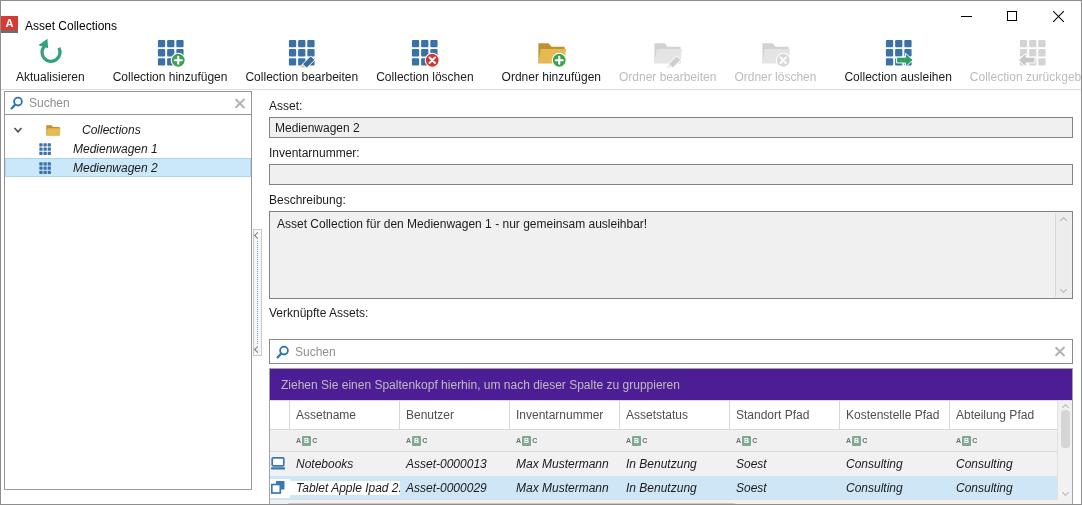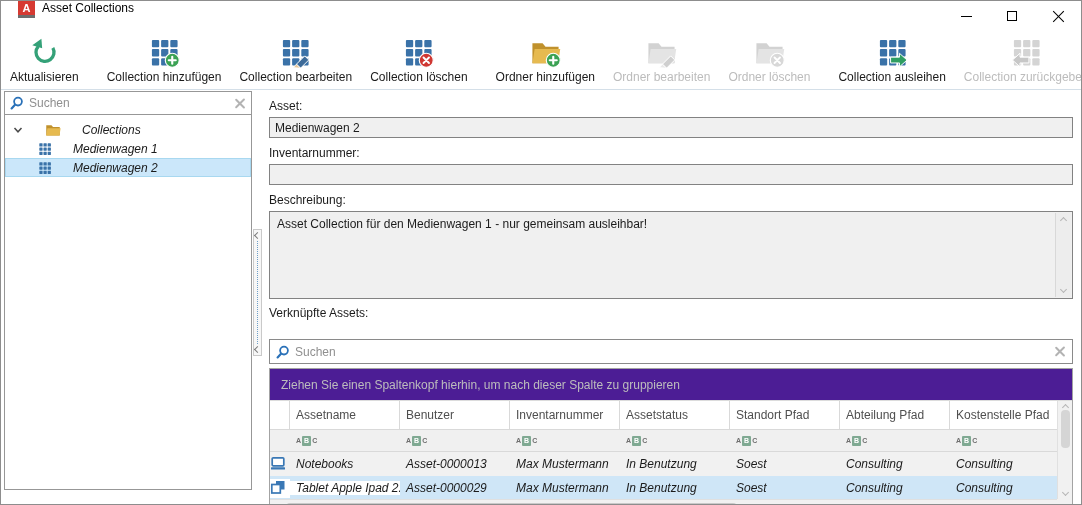--- a/index.html
+++ b/index.html
@@ -3,41 +3,41 @@
 <meta charset="utf-8">
 <style>
   * { box-sizing: border-box; margin: 0; padding: 0; }
   html,body { background:#e8e8e8; }
   body { font-family:"Liberation Sans", sans-serif; font-size:12px; color:#1b1b1b; }
 
   .window { position:relative; width:1082px; height:505px; background:#fff;
             border:1px solid #8d8d8d; overflow:hidden; }
 
   
-  .titlebar { position:absolute; top:0; left:9px; right:0; height:32px;
-              display:flex; align-items:flex-start; padding-left:8px; background:#fff; }
+  .titlebar { position:absolute; top:0; left:0; right:0; height:32px;
+              display:flex; align-items:flex-end; padding-left:0; background:#fff; }
   .app-icon { position:relative; width:17px; height:17px; margin-right:7px;
               background:#6d6d6d; }
   .app-icon::before { content:"A"; position:absolute; top:0; left:0; right:0; height:14px;
               background:#d63a32; color:#fff; font-weight:bold; font-size:11px;
               line-height:14px; text-align:center; }
   .title-text { font-size:12px; color:#000; }
   .win-controls { margin-left:auto; display:flex; height:32px; }
   .win-btn { width:46px; height:30px; display:flex; align-items:center; justify-content:center; }
   .glyph-min { width:11px; height:1px; background:#000; }
   .glyph-max { width:10px; height:10px; border:1px solid #000; }
   .glyph-close { position:relative; width:12px; height:12px; }
   .glyph-close::before, .glyph-close::after { content:""; position:absolute; left:5.5px; top:-1px;
               width:1px; height:15px; background:#000; }
   .glyph-close::before { transform:rotate(45deg); }
   .glyph-close::after  { transform:rotate(-45deg); }
 
   
   .toolbar { position:absolute; top:32px; left:0; right:0; height:57px; background:#fff;
-             border-bottom:1px solid #d4dfe8; display:flex; align-items:stretch; padding:0 0; }
+             border-bottom:1px solid #d4dfe8; display:flex; align-items:stretch; padding:0 6px; }
   .tb-item { display:flex; flex-direction:column; align-items:center; justify-content:space-between;
              padding:4px 9px 5px; cursor:default; }
   .tb-item .tbicon { width:31px; height:31px; flex:0 0 auto; }
   .tb-label { font-size:12px; white-space:nowrap; color:#1b1b1b; }
   .tb-item.disabled .tb-label { color:#bcbcbc; }
   .tb-sep { width:1px; background:#d9d9d9; margin:4px 5px; }
   .icon-blue { color:#3a72a8; }
   .icon-gray { color:#d4d4d4; }
 
   
@@ -353,22 +353,22 @@
 
       <div class="grid-table">
 
         <div class="grow hrow">
           <div class="hcell ind"></div>
           <div class="hcell">Assetname</div>
           <div class="hcell">Benutzer</div>
           <div class="hcell">Inventarnummer</div>
           <div class="hcell">Assetstatus</div>
           <div class="hcell">Standort Pfad</div>
+          <div class="hcell">Kostenstelle Pfad</div>
           <div class="hcell">Abteilung Pfad</div>
-          <div class="hcell">Kostenstelle Pfad</div>
         </div>
 
         <div class="grow frow">
           <div class="fcell ind"></div>
           <div class="fcell">
               <span class="abc">
                 <i class="a"></i>
                 <i class="mid b"></i>
                 <i class="c"></i>
               </span>

